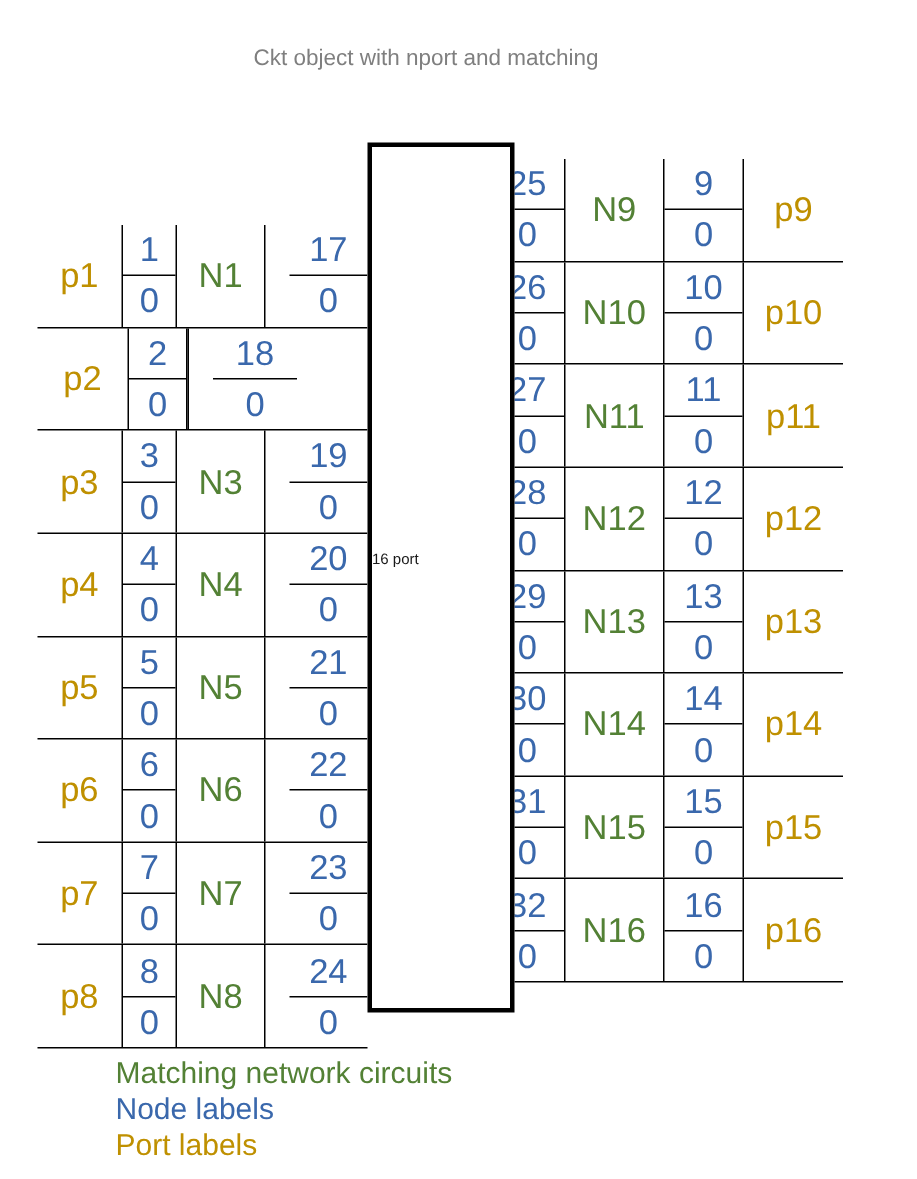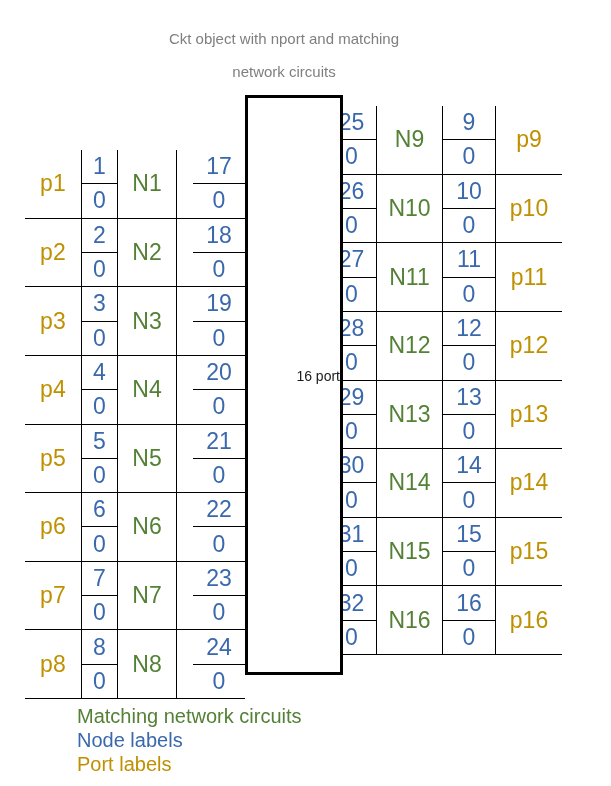--- a/index.html
+++ b/index.html
@@ -15,21 +15,21 @@
     text-align: center; font-size: 15px; line-height: 33px;
     color: var(--title, #7f7f7f);
   }
   
   .nport-box {
     position: absolute; left: 245px; top: 95px; width: 98px; height: 580px;
     border: 3px solid var(--line, #000); background: #fff; z-index: 2;
   }
   .nport-box .boxlabel {
     position: absolute; left: 0; top: 47%; width: 100%;
-    text-align: right; font-size: 14px; color: #1a1a1a;
+    text-align: left; font-size: 10px; color: #1a1a1a;
   }
   
   .ltable, .rtable {
     position: absolute; top: 106px; height: 549px;
     display: flex; flex-direction: column; z-index: 1;
     font-size: 23px;
   }
   .ltable { left: 25px;  width: 220px; margin-top: 44px; }
   .rtable { left: 327px; width: 235px; }
   .trow { flex: 1; display: flex; border-bottom: 1.5px solid var(--line, #000); }
@@ -54,21 +54,20 @@
   .leg-node { color: var(--node, #3a68ac); }
   .leg-port { color: var(--port, #bf9000); }
 </style>
 </head>
 <body>
 
 <div id="canvas">
 
   <div class="title">
     <div>Ckt object with nport and matching</div>
-    <div>network circuits</div>
   </div>
 
   <div class="ltable">
     <div class="trow">
       <div class="lbl port">p1</div>
       <div class="cell cA">
           <div class="half top">1</div>
           <div class="half">0</div>
         </div>
       <div class="lbl net">N1</div>
@@ -76,21 +75,20 @@
           <div class="half top">17</div>
           <div class="half">0</div>
         </div>
     </div>
     <div class="trow">
       <div class="lbl port">p2</div>
       <div class="cell cA">
           <div class="half top">2</div>
           <div class="half">0</div>
         </div>
-      <div class="lbl net">N2</div>
       <div class="cell cB">
           <div class="half top">18</div>
           <div class="half">0</div>
         </div>
     </div>
     <div class="trow">
       <div class="lbl port">p3</div>
       <div class="cell cA">
           <div class="half top">3</div>
           <div class="half">0</div>

